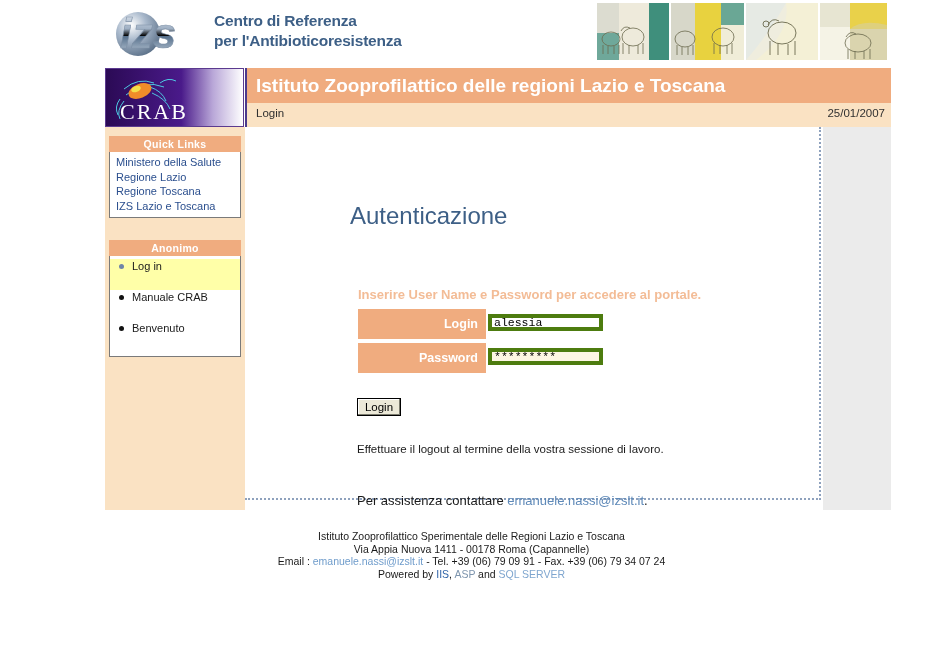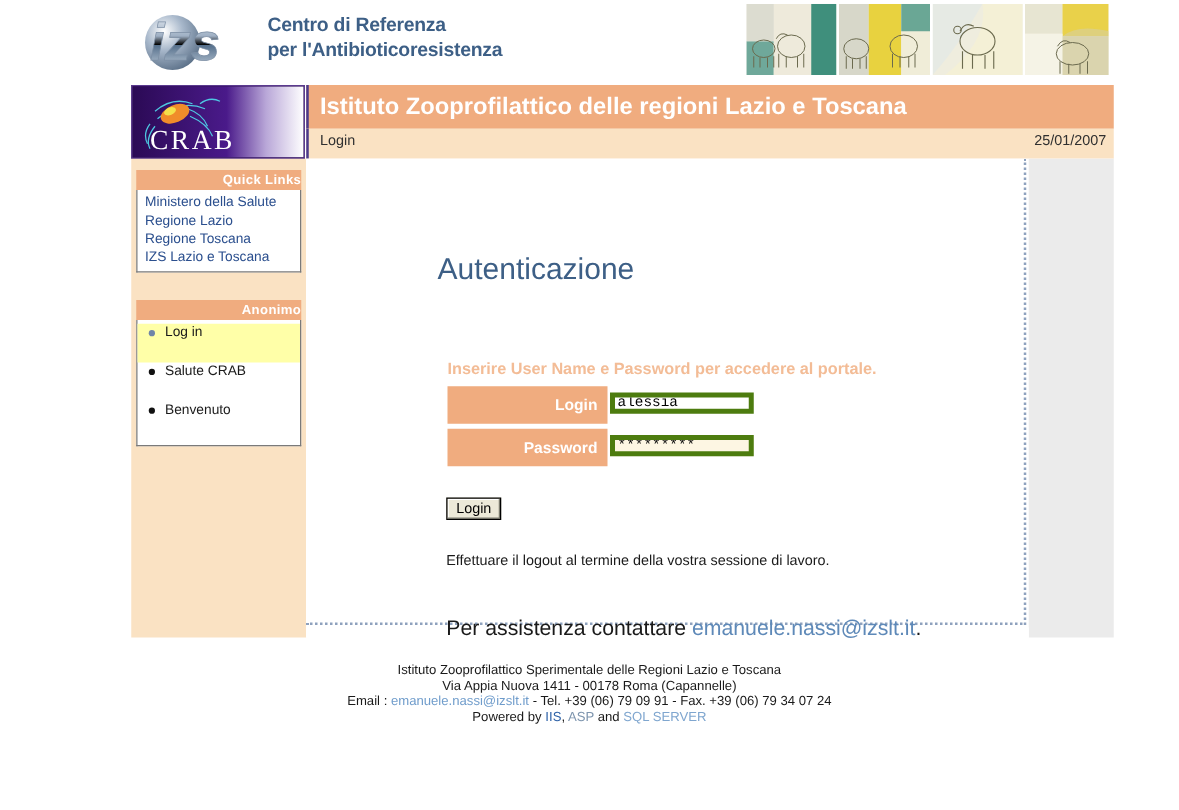--- a/index.html
+++ b/index.html
@@ -140,21 +140,21 @@
   }
 
   
   .side-box { position: absolute; left: 4px; width: 132px; }
   .side-box .hdr {
     height: 16px;
     background: #f0ac7f;
     color: #ffffff;
     font-size: 10.5px;
     font-weight: bold;
-    text-align: right;
+    text-align: center;
     line-height: 16px;
     letter-spacing: 0.3px;
   }
   .side-box .bd {
     background: #ffffff;
     border: 1px solid #7a7a7a;
     border-top: none;
     box-sizing: border-box;
     padding: 3px 0 4px 0;
   }
@@ -280,21 +280,21 @@
   .note {
     position: absolute;
     left: 112px; top: 316px;
     font-size: 11.5px;
     color: #1a1a1a;
     white-space: nowrap;
   }
   .assist {
     position: absolute;
     left: 112px; top: 366px;
-    font-size: 17px;
+    font-size: 13px;
     color: #1a1a1a;
     white-space: nowrap;
   }
   .assist a { color: #5e89b8; text-decoration: none; }
 
   
   .footer {
     position: absolute;
     left: 0; top: 530px;
     width: 943px;
@@ -460,21 +460,21 @@
 
         <div class="side-box" style="top:113px;">
           <div class="hdr">Anonimo</div>
           <div class="bd">
             <div class="menu-row active">
               <span class="bullet"></span>
               <span>Log in</span>
             </div>
             <div class="menu-row">
               <span class="bullet"></span>
-              <span>Salute CRAB</span>
+              <span>Manuale CRAB</span>
             </div>
             <div class="menu-row">
               <span class="bullet"></span>
               <span>Benvenuto</span>
             </div>
           </div>
         </div>
       </div>
 
       <div class="content-col">

